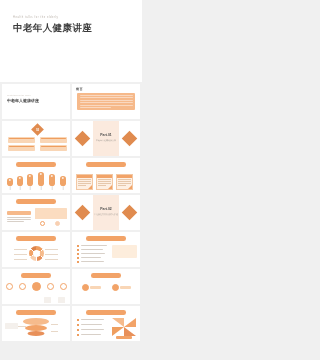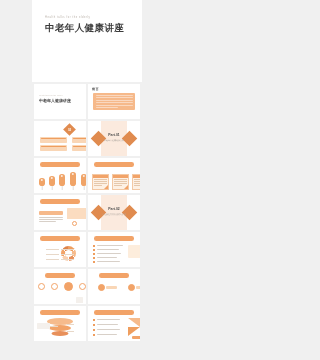--- a/index.html
+++ b/index.html
@@ -1,21 +1,21 @@
 <!DOCTYPE html>
 <html><head>
 <meta charset="utf-8">
 <style>
   * { box-sizing: border-box; margin:0; padding:0; }
   body {
     width:142px; height:360px; overflow:hidden;
     background:#f0f0f0;
     font-family:"Liberation Sans", sans-serif;
   }
-  .page { width:142px; height:360px; position:relative;padding-left:32px; }
+  .page { width:142px; height:360px; position:relative; }
 
   
   .hero {
     position:relative; width:142px; height:82px;
     background:#ffffff; overflow:hidden;
   }
   .hero .mtn {
     position:absolute; bottom:0; width:0; height:0;
     border-style:solid; border-color:transparent;
   }

